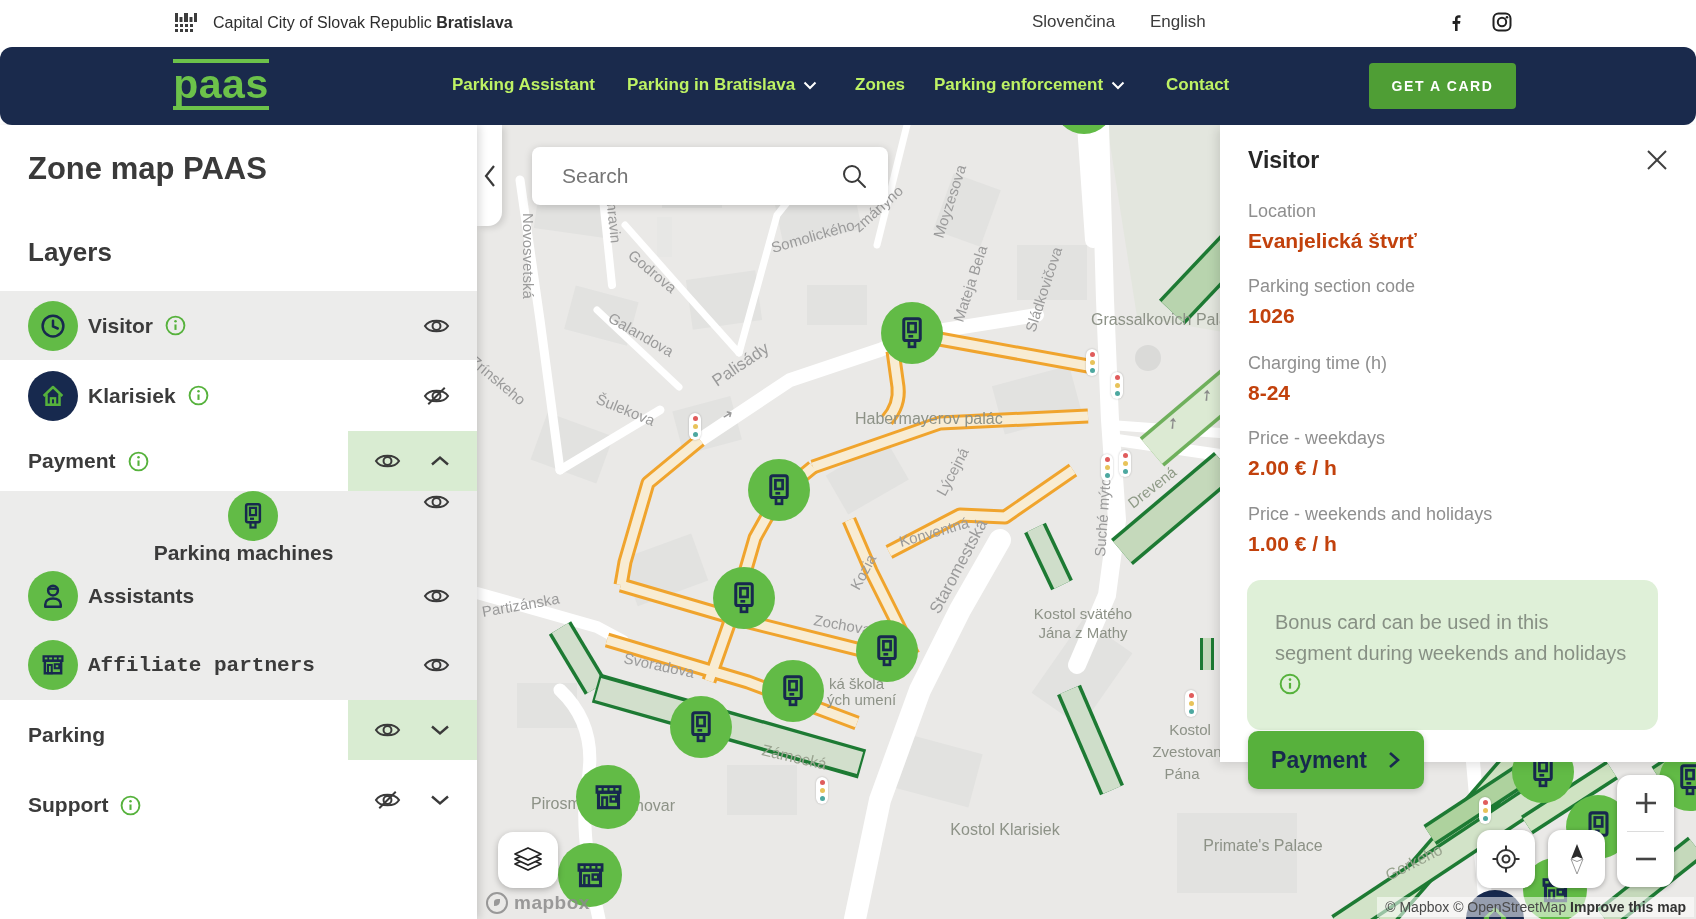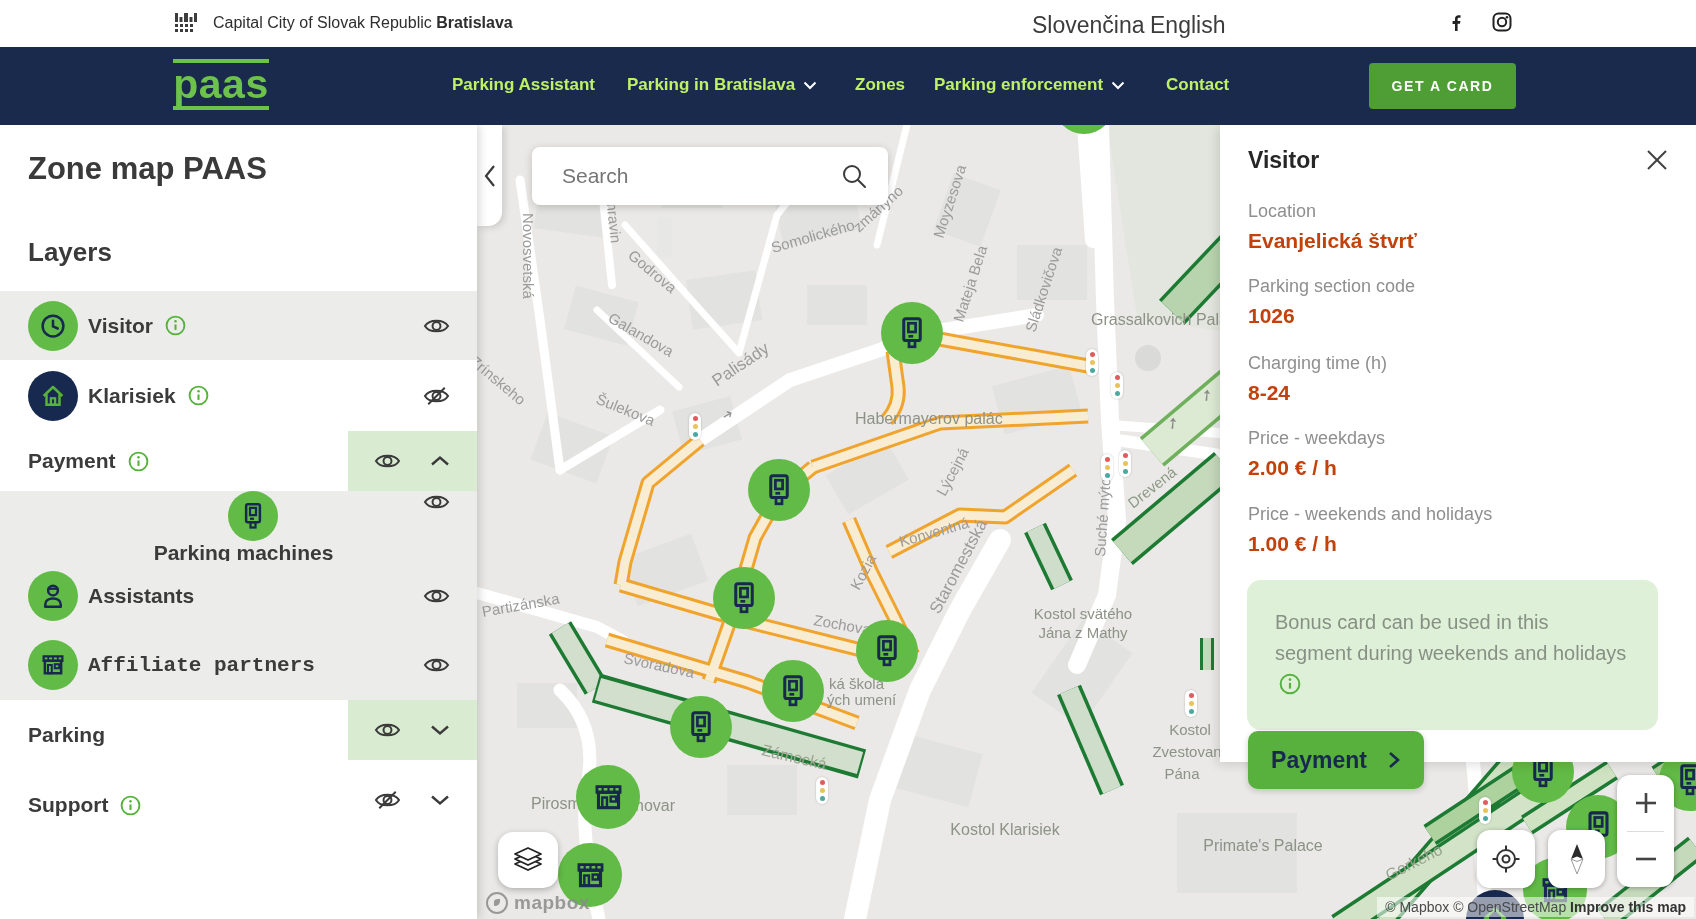--- a/index.html
+++ b/index.html
@@ -1,26 +1,26 @@
 <!DOCTYPE html>
 <html><head>
 <meta charset="utf-8">
 <style>
   html,body{margin:0;padding:0;background:#fff;font-family:"Liberation Sans",sans-serif;}
   #stage{position:relative;width:1696px;height:919px;overflow:hidden;background:#fff;}
   
   #topbar{position:absolute;left:0;top:0;width:1696px;height:47px;background:#fff;z-index:40;}
   #topbar .city{position:absolute;left:172px;top:9px;display:flex;align-items:center;gap:13px;font-size:16px;color:#2e2e2e;}
   #topbar .city b{font-weight:700;}
-  .lang{position:absolute;top:12px;font-size:23px;color:#3c3c3c;cursor:pointer;}
+  .lang{position:absolute;top:12px;font-size:17px;color:#3c3c3c;cursor:pointer;}
   #lang-sk{left:1032px;} #lang-en{left:1150px;}
   .social{position:absolute;top:10px;width:24px;height:24px;cursor:pointer;}
   #fb{left:1444px;} #ig{left:1490px;}
   
-  #navbar{position:absolute;left:0;top:47px;width:1696px;height:78px;background:#1a2a4c;z-index:40;}
+  #navbar{position:absolute;left:0;top:47px;width:1696px;height:78px;background:#1a2a4c;z-index:40;border-radius:12px;}
   #logo{position:absolute;left:173px;top:12px;width:96px;cursor:pointer;}
   #logo .bar{height:4px;background:#6cc24a;}
   #logo .word{font-size:41px;font-weight:700;color:#6cc24a;letter-spacing:.5px;line-height:40px;text-align:center;padding:1px 0 2px;}
   .navlink{position:absolute;top:28px;font-size:17px;font-weight:700;color:#bef264;cursor:pointer;display:flex;align-items:center;gap:8px;}
   #nav-0{left:452px;} #nav-1{left:627px;} #nav-2{left:855px;} #nav-3{left:934px;} #nav-4{left:1166px;}
   #cta{position:absolute;left:1369px;top:16px;width:147px;height:46px;background:#4f9e35;border-radius:4px;color:#fff;font-size:14px;font-weight:700;letter-spacing:1.6px;display:flex;align-items:center;justify-content:center;cursor:pointer;}
   
   #sidebar{position:absolute;left:0;top:125px;width:477px;height:794px;background:#fff;z-index:30;box-shadow:3px 0 8px rgba(0,0,0,.14);}
   #sidebar-title{position:absolute;left:28px;top:26px;font-size:31px;font-weight:700;color:#3a3a3a;}
   #layers-title{position:absolute;left:28px;top:112px;font-size:26px;font-weight:700;color:#3a3a3a;}

